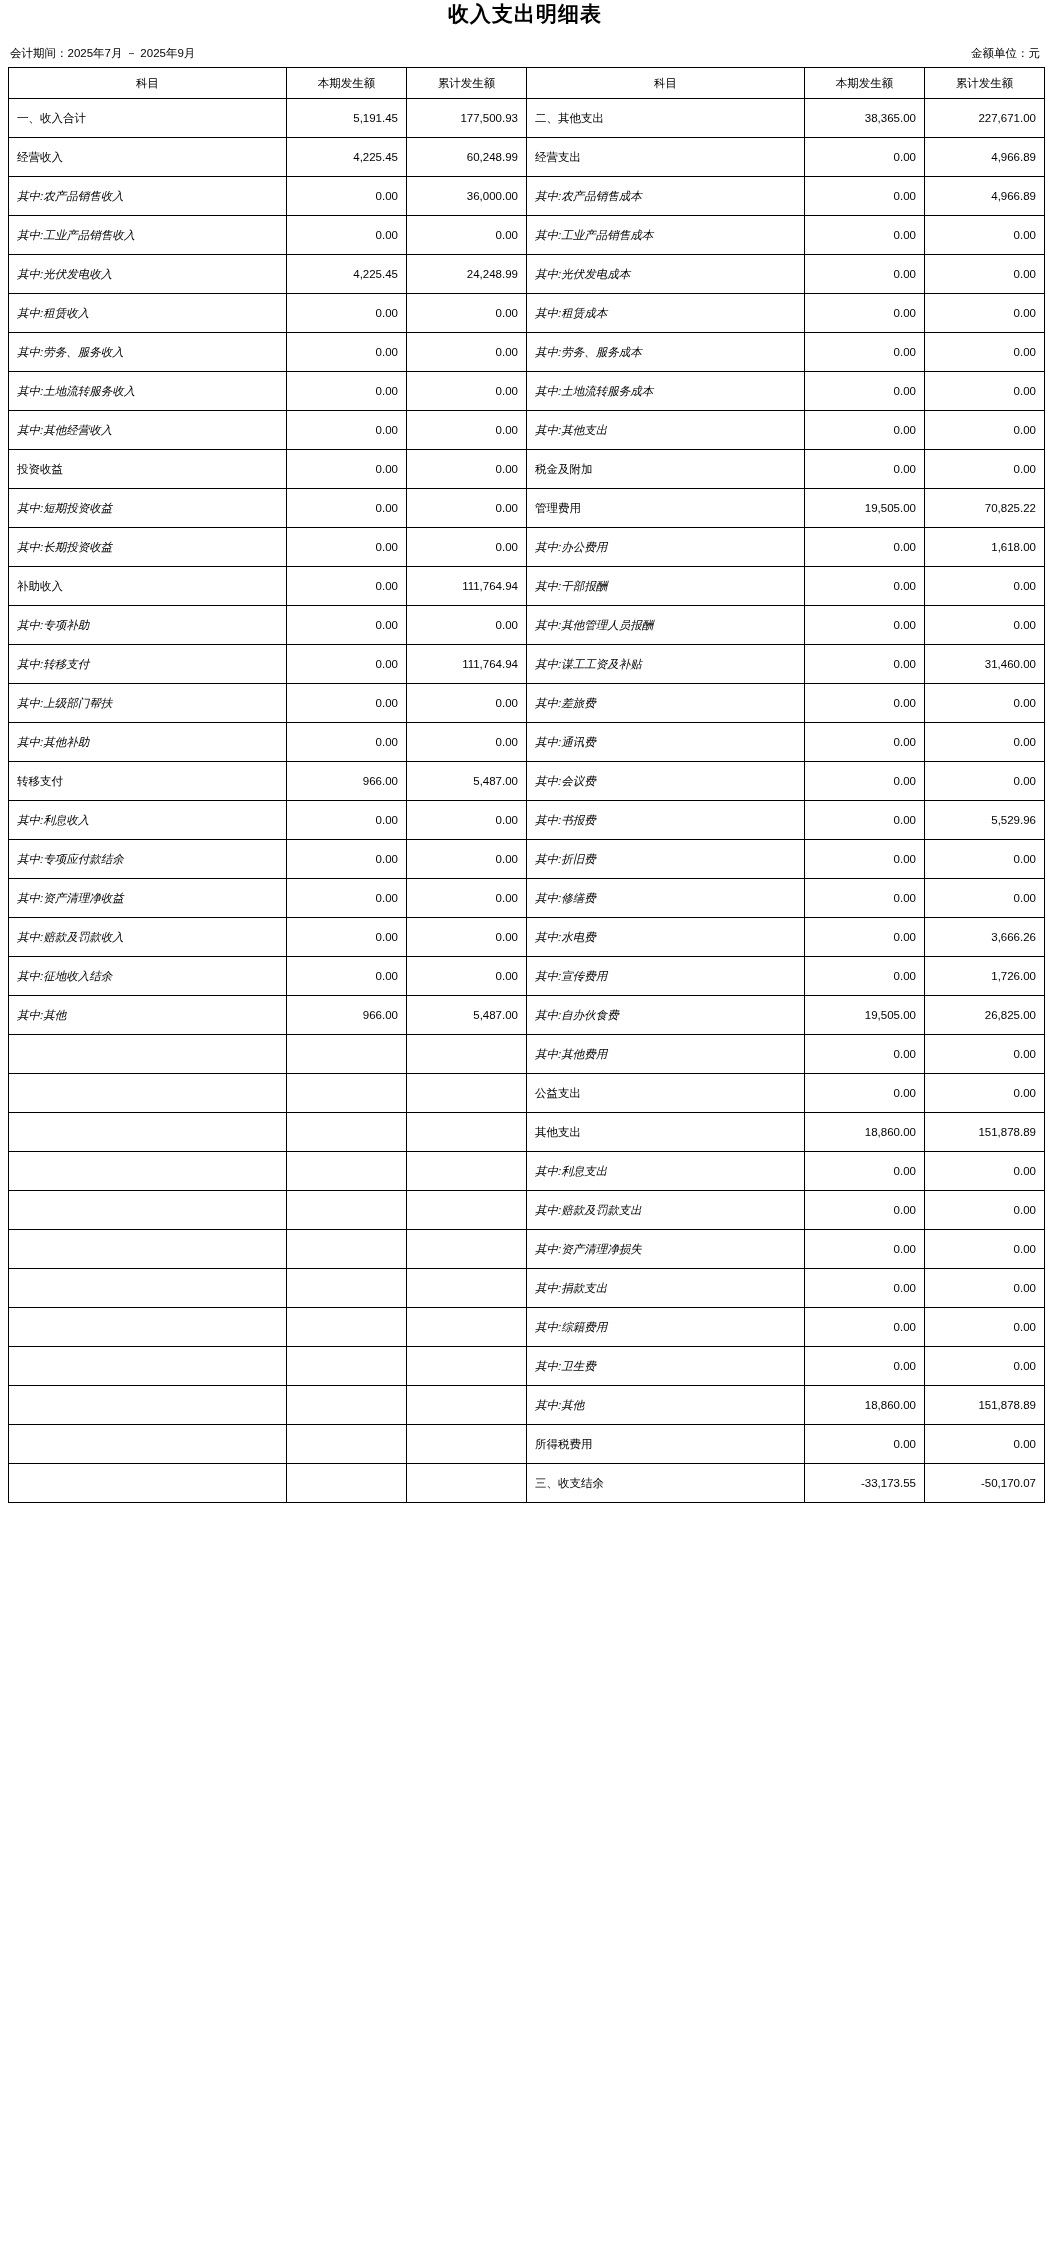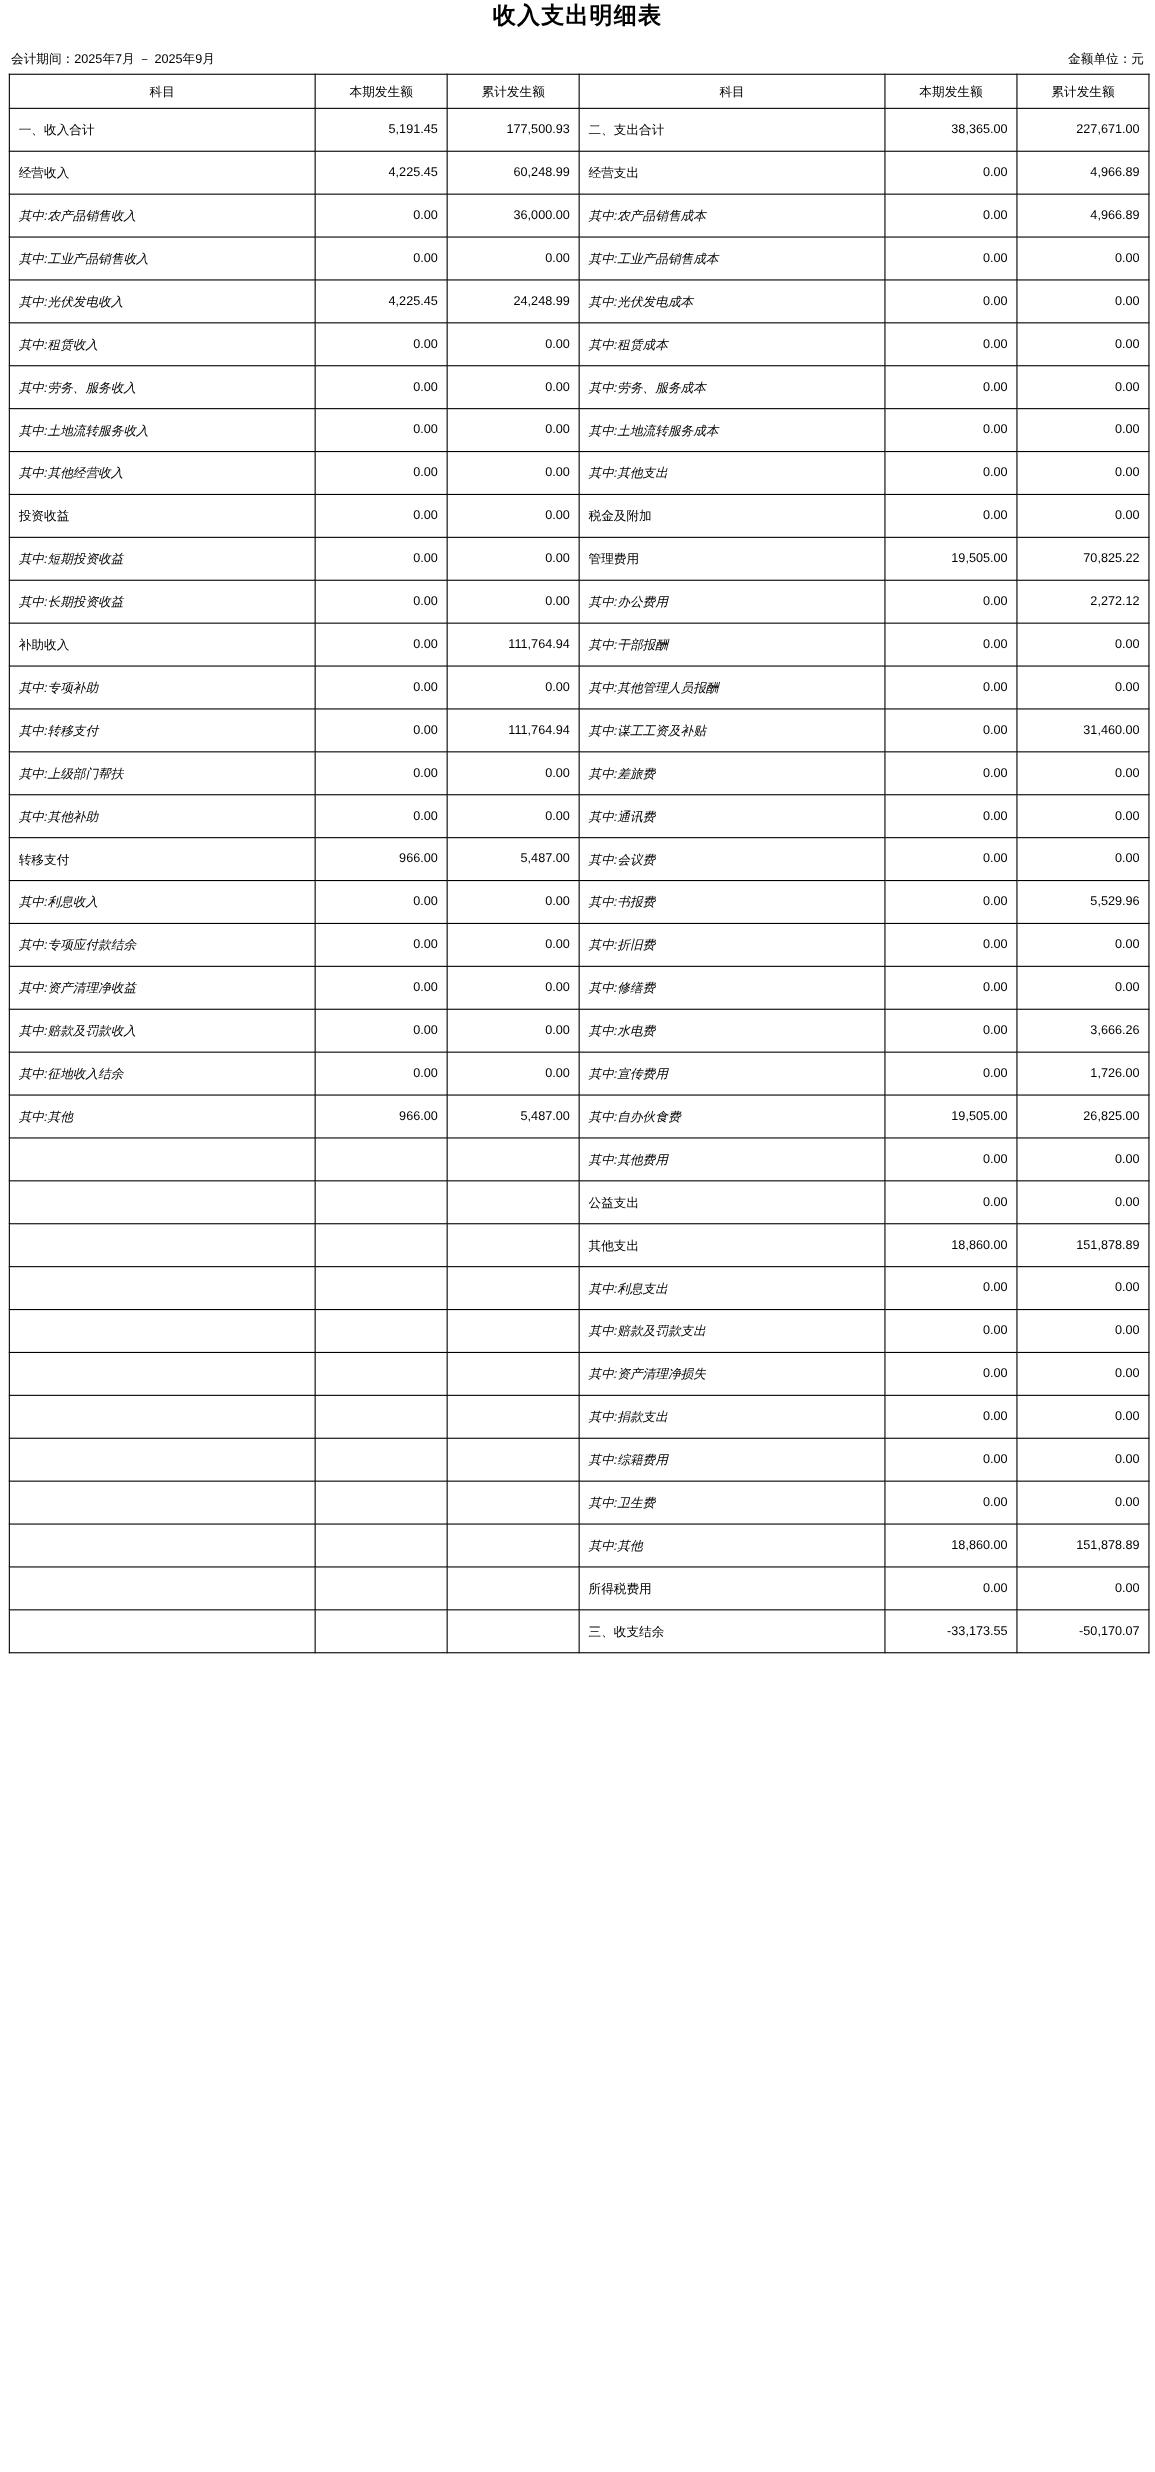--- a/index.html
+++ b/index.html
@@ -102,21 +102,21 @@
         <th>科目</th>
         <th>本期发生额</th>
         <th>累计发生额</th>
       </tr>
     </thead>
     <tbody id="table-body">
         <tr>
           <td class="name lvl0">一、收入合计</td>
           <td class="num">5,191.45</td>
           <td class="num">177,500.93</td>
-          <td class="name lvl0">二、支出合计</td>
+          <td class="name lvl0">二、其他支出</td>
           <td class="num">38,365.00</td>
           <td class="num">227,671.00</td>
         </tr>
         <tr>
           <td class="name lvl1">经营收入</td>
           <td class="num">4,225.45</td>
           <td class="num">60,248.99</td>
           <td class="name lvl1">经营支出</td>
           <td class="num">0.00</td>
           <td class="num">4,966.89</td>
@@ -192,21 +192,21 @@
           <td class="name lvl1">管理费用</td>
           <td class="num">19,505.00</td>
           <td class="num">70,825.22</td>
         </tr>
         <tr>
           <td class="name lvl2 italic">其中:长期投资收益</td>
           <td class="num">0.00</td>
           <td class="num">0.00</td>
           <td class="name lvl2 italic">其中:办公费用</td>
           <td class="num">0.00</td>
-          <td class="num">2,272.12</td>
+          <td class="num">1,618.00</td>
         </tr>
         <tr>
           <td class="name lvl1">补助收入</td>
           <td class="num">0.00</td>
           <td class="num">111,764.94</td>
           <td class="name lvl2 italic">其中:干部报酬</td>
           <td class="num">0.00</td>
           <td class="num">0.00</td>
         </tr>
         <tr>

